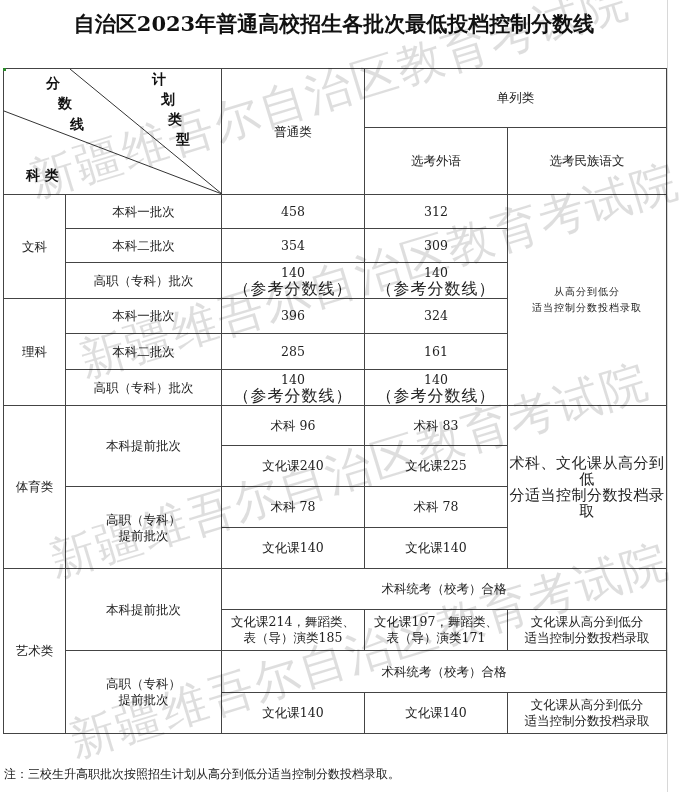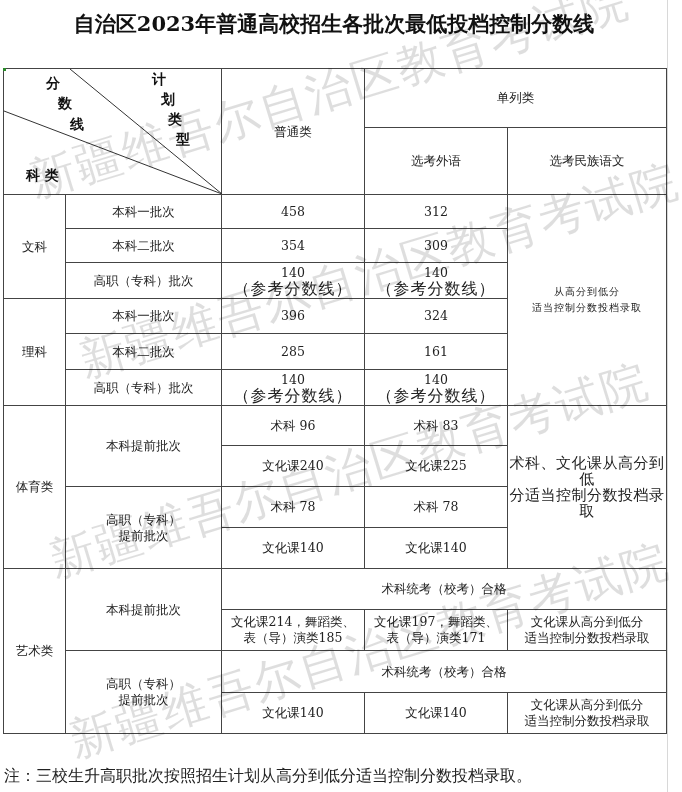--- a/index.html
+++ b/index.html
@@ -28,21 +28,21 @@
   }
   td.bold, .bold { font-family: "DejaVu Sans", sans-serif; font-weight: normal; font-size: 13.5px; color: #111; }
   td.hdr { font-family: "DejaVu Sans", sans-serif; font-weight: normal; font-size: 14px; color: #111; }
   td.diag { position: relative; }
   .diag-box { position: relative; width: 100%; height: 100%; }
   .diag-box svg { position: absolute; left: 0; top: 0; }
   .dlabel { position: absolute; font-family: "DejaVu Sans", sans-serif; font-weight: bold; font-size: 14px; color: #111; }
   .small { font-size: 16px; letter-spacing: 1px; }
   .note {
     position: absolute; left: 4px; top: 766px;
-    font-family: "DejaVu Serif", serif; font-size: 16px; color: #222;
+    font-family: "DejaVu Serif", serif; font-size: 12px; color: #222;
   }
   .watermark {
     position: absolute; font-family: "DejaVu Serif", serif; font-size: 46px;
     color: rgba(0,0,0,0.13); white-space: nowrap; pointer-events: none;
     transform-origin: left bottom; letter-spacing: 2px;
   }
   .green-corner { position: absolute; left: 3px; top: 68px; width: 3px; height: 3px; background: #2a8a2a; }
 </style>
 </head>
 <body>

